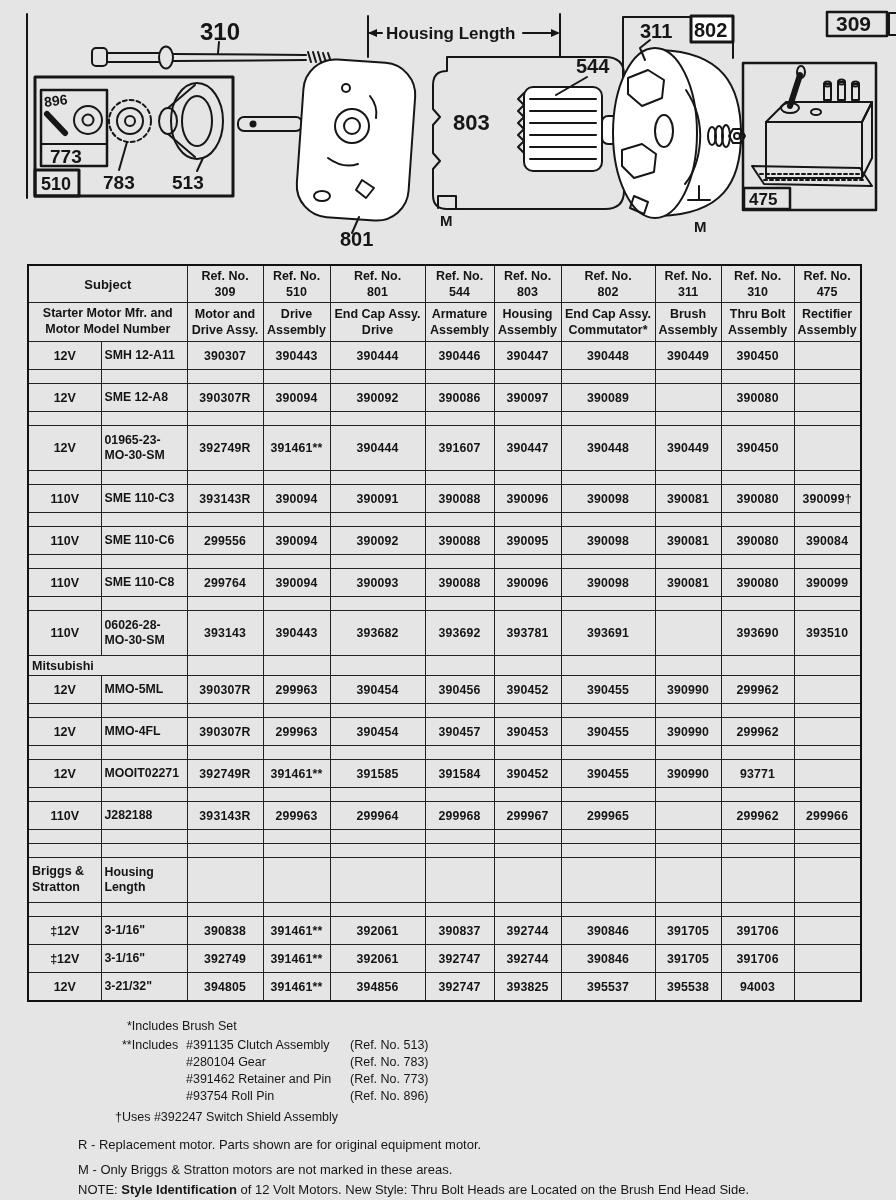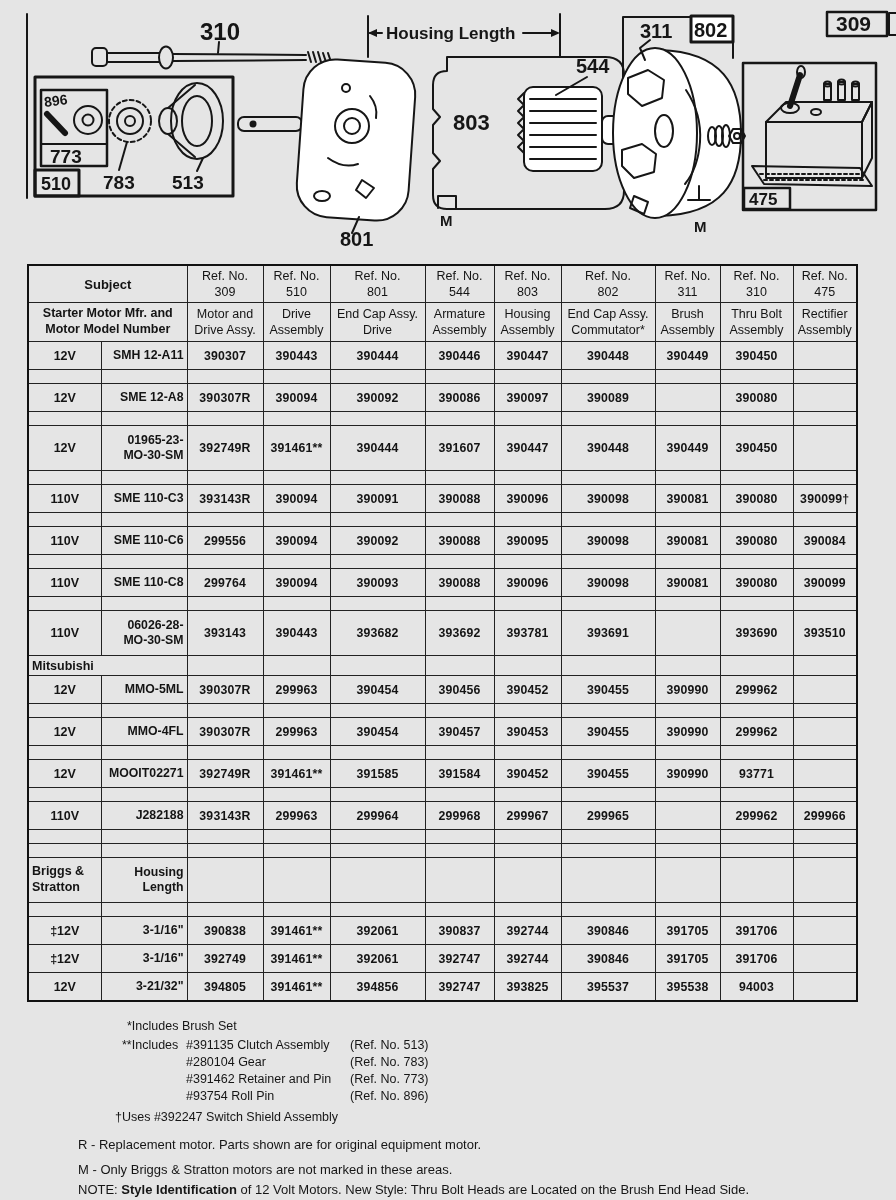--- a/index.html
+++ b/index.html
@@ -6,29 +6,29 @@
   #page{position:relative;width:896px;height:1200px;background:#e5e5e5;
         font-family:"Liberation Sans",sans-serif;color:#161616;overflow:hidden;}
   svg text{font-family:"Liberation Sans",sans-serif;}
 
   
   #parts-table{position:absolute;left:27px;top:264px;border-collapse:collapse;
     table-layout:fixed;border:2.5px solid #111;color:#141414;}
   #parts-table td,#parts-table th{border:1.5px solid #222;padding:0 3px;overflow:hidden;vertical-align:middle;}
   th.subject-head{font-size:13px;font-weight:bold;text-align:center;height:36px;}
   th.subject-sub{font-size:12.5px;font-weight:bold;text-align:center;line-height:1.25;height:38px;}
-  th.ref-head{font-size:12.5px;font-weight:normal;line-height:1.3;}
+  th.ref-head{font-size:12.5px;font-weight:bold;line-height:1.3;}
   .sec-row td{height:19px;}
   .sec-cell{text-align:left;font-size:12.5px;font-weight:bold;padding-left:6px;}
   .data-row td{height:27px;}
   .tall-row td{height:44px;}
   .group-row td{height:44px;}
   .spacer-row td{height:13px;}
   td.volt{text-align:center;font-size:12.5px;font-weight:bold;}
-  td.model{text-align:right;font-size:12.3px;font-weight:bold;padding-left:4px;line-height:1.25;}
+  td.model{text-align:left;font-size:12.3px;font-weight:bold;padding-left:4px;line-height:1.25;}
   td.num{text-align:center;font-size:12.3px;font-weight:bold;letter-spacing:.2px;}
   .group-row td.volt{text-align:left;padding-left:4px;line-height:1.25;}
 
   
   #footnotes{position:absolute;left:0;top:1018px;width:896px;font-size:12.5px;line-height:17px;color:#161616;}
   .fn-brush{margin:0 0 2px 127px;}
   .fn-inc{display:grid;grid-template-columns:64px 164px auto;margin-left:122px;}
   .fn-inc span{white-space:nowrap;}
   .fn-uses{margin:4px 0 0 115px;}
   .fn-r{margin:10px 0 8px 78px;font-size:13px;}

